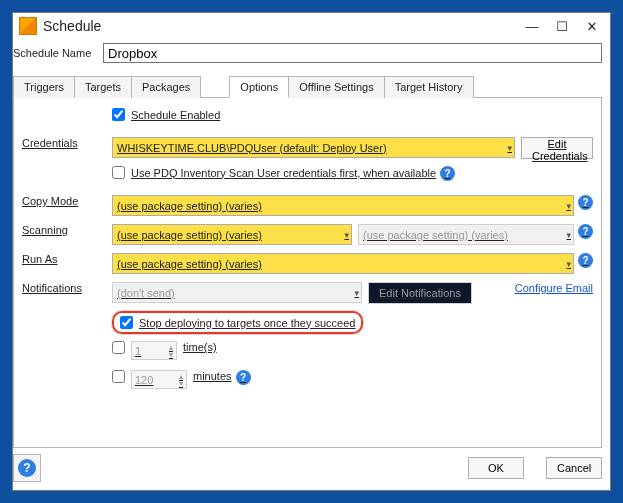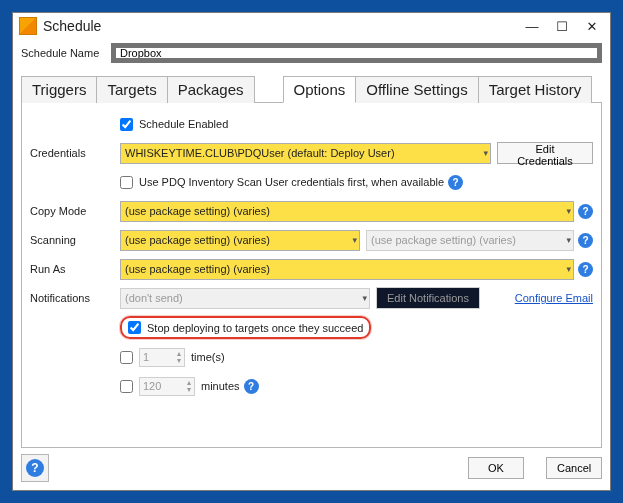--- a/index.html
+++ b/index.html
@@ -2,29 +2,29 @@
 <html><head>
 <meta charset="utf-8">
 <style>
   html,body{margin:0;padding:0;font-family:"Segoe UI",Tahoma,sans-serif;font-size:11px;color:#222;}
   .frame{width:623px;height:503px;background:#0e4f9e;padding:12px;box-sizing:border-box;}
   .window{width:100%;height:100%;background:#fff;border:1px solid #7a7a7a;box-sizing:border-box;display:flex;flex-direction:column;}
   .titlebar{height:26px;display:flex;align-items:center;padding:0 4px 0 6px;}
   .titlebar .logo{width:16px;height:16px;background:linear-gradient(135deg,#f7a400 0 50%,#f28800 50% 100%);border:1px solid #d07800;margin-right:6px;}
   .titlebar .title{flex:1;font-size:14px;}
   .tbtn{width:28px;height:18px;display:flex;align-items:center;justify-content:center;font-family:Arial;font-size:13px;margin-left:2px;cursor:default;}
-  .content{flex:1;display:flex;flex-direction:column;padding:4px 8px 8px 8px;box-sizing:border-box;}
+  .content{flex:1;display:flex;flex-direction:column;padding:4px 8px 8px 0;box-sizing:border-box;}
   .row{display:flex;align-items:center;margin-bottom:6px;}
   .lblcol{width:90px;}
-  .namefield{flex:1;height:20px;border:5px solid #737373;padding:2px 4px;box-sizing:border-box;font-size:11px;}
+  .namefield{flex:1;height:20px;border:1px solid #737373;padding:2px 4px;box-sizing:border-box;font-size:13px;}
   .tabs{display:flex;margin-top:6px;position:relative;}
-  .tab{padding:4px 10px;border:1px solid #b6b6b6;border-bottom:none;background:#f4f4f4;margin-right:-1px;font-size:15px;cursor:default;position:relative;top:1px;}
+  .tab{padding:4px 10px;border:1px solid #b6b6b6;border-bottom:none;background:#f4f4f4;margin-right:-1px;font-size:11px;cursor:default;position:relative;top:1px;}
   .tab.active{background:#fff;z-index:2;border-bottom:1px solid #fff;margin-left:29px;}
   .tabpanel{flex:1;border:1px solid #b6b6b6;padding:10px 8px 8px 8px;display:flex;flex-direction:column;overflow:hidden;}
-  .frow{display:flex;align-items:center;margin-bottom:7px;min-height:22px;}
+  .frow{display:flex;align-items:flex-start;margin-bottom:7px;min-height:22px;text-decoration:underline;}
   .flabel{width:90px;}
   .findent{width:90px;}
   select, .fakeselect{height:21px;border:1px solid #abadb3;font:inherit;background:#fde047;box-sizing:border-box;padding:1px 2px;}
   .fakeselect{display:flex;align-items:center;justify-content:space-between;padding:0 2px 0 4px;color:#222;}
   .fakeselect .arrow{font-size:9px;color:#555;}
   .fakeselect.disabled{background:#f0f0f0;color:#9a9a9a;border-color:#cfcfcf;}
   .btn{height:22px;border:1px solid #acacac;background:#f7f7f7;padding:0 10px;font:inherit;cursor:default;box-sizing:border-box;}
   .btn.disabled{color:#9a9a9a;border-color:#d0d0d0;background:#0f172a;}
   .help{width:15px;height:15px;border-radius:50%;background:#2f7de1;color:#fff;font-weight:bold;font-size:10px;display:inline-flex;align-items:center;justify-content:center;margin-left:4px;flex:0 0 auto;}
   .chk{display:flex;align-items:center;gap:6px;}
@@ -78,21 +78,21 @@
             <span>Schedule Enabled</span>
           </label>
         </div>
 
         <div class="frow">
           <div class="flabel">Credentials</div>
           <div class="fakeselect grow">
             <span>WHISKEYTIME.CLUB\PDQUser (default: Deploy User)</span>
             <span class="arrow">▾</span>
           </div>
-          <button class="btn" style="margin-left:6px;width:96px;">Edit Credentials</button>
+          <button class="btn" style="margin-left:6px;width:72px;">Edit Credentials</button>
         </div>
 
         <div class="frow">
           <div class="findent"></div>
           <label class="chk">
             <input type="checkbox" style="">
             <span>Use PDQ Inventory Scan User credentials first, when available</span>
           </label>
           <span class="help">?</span>
         </div>

